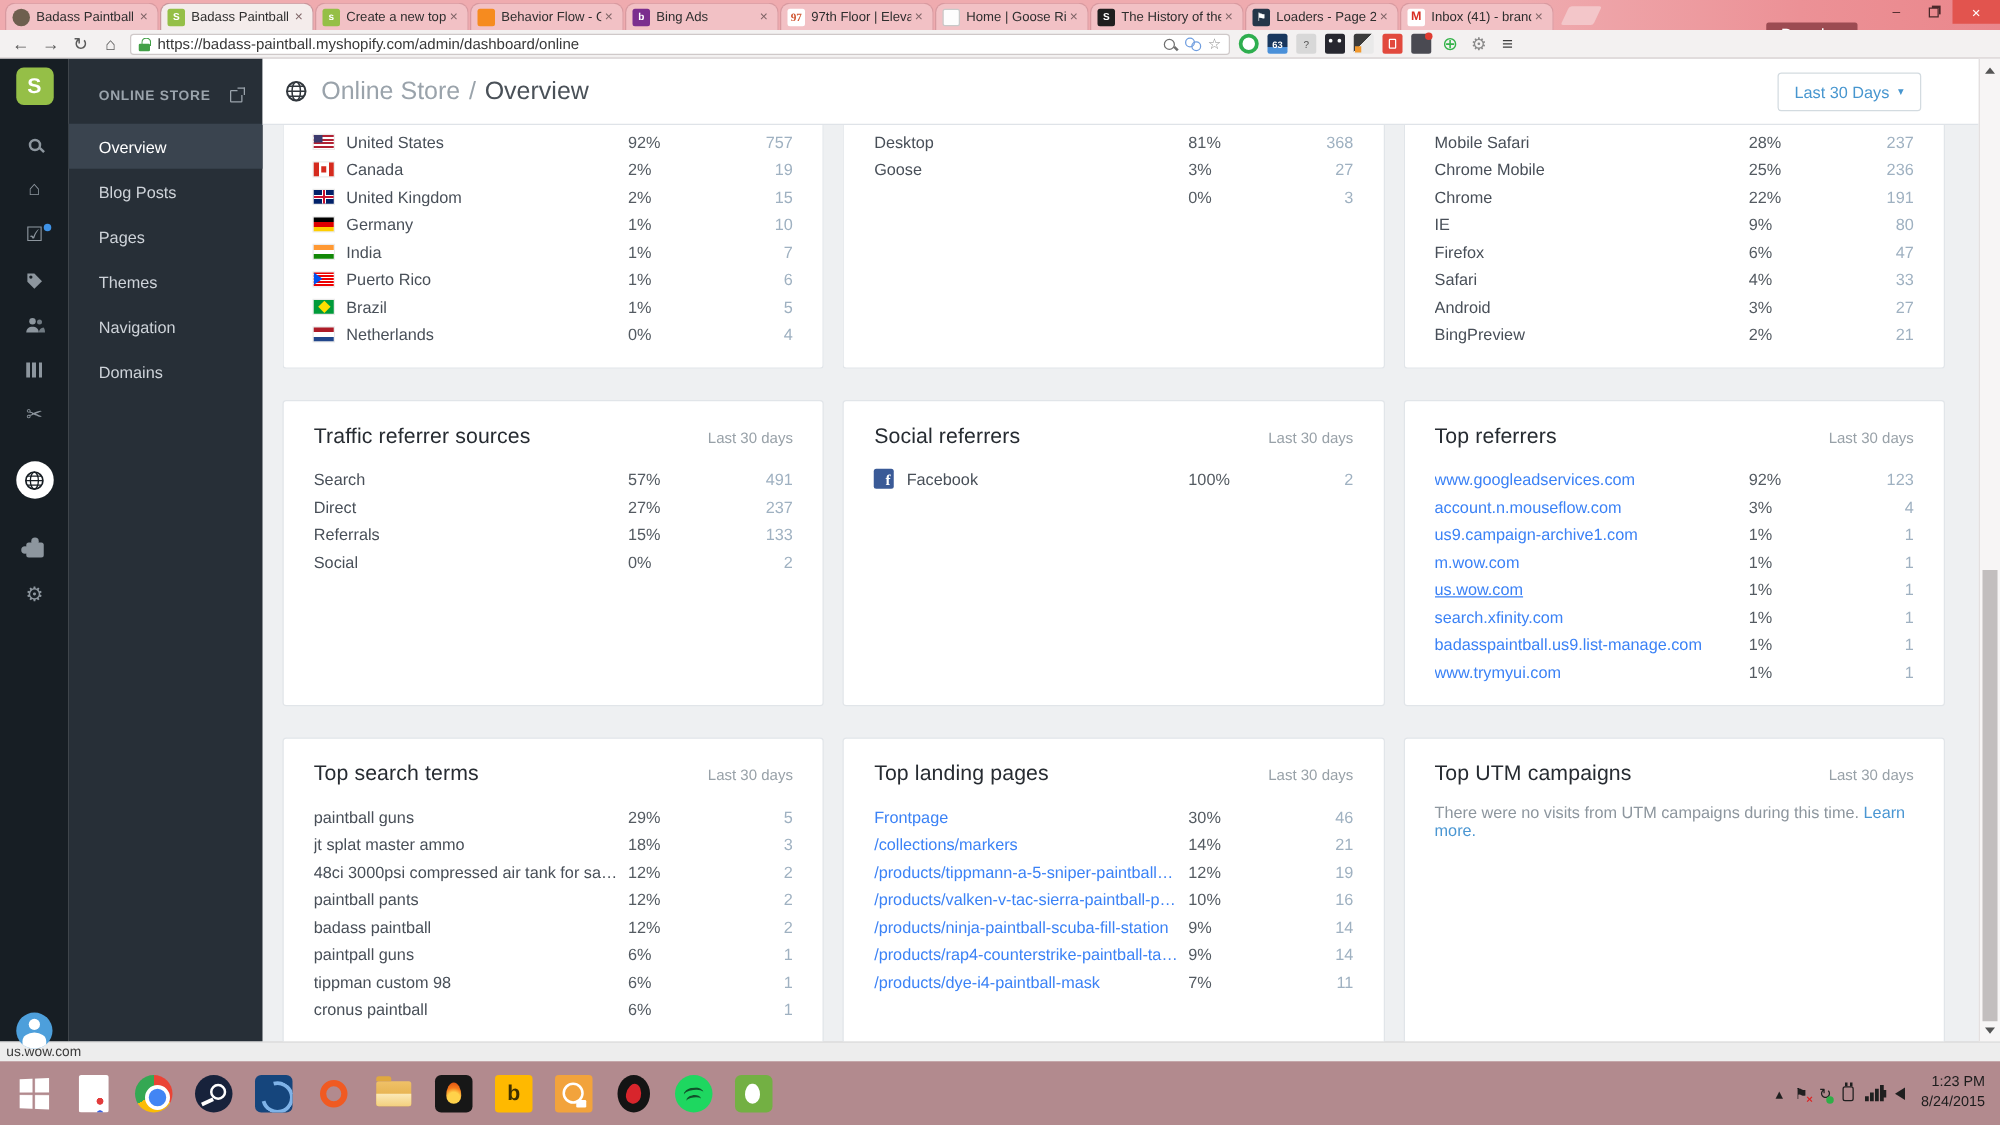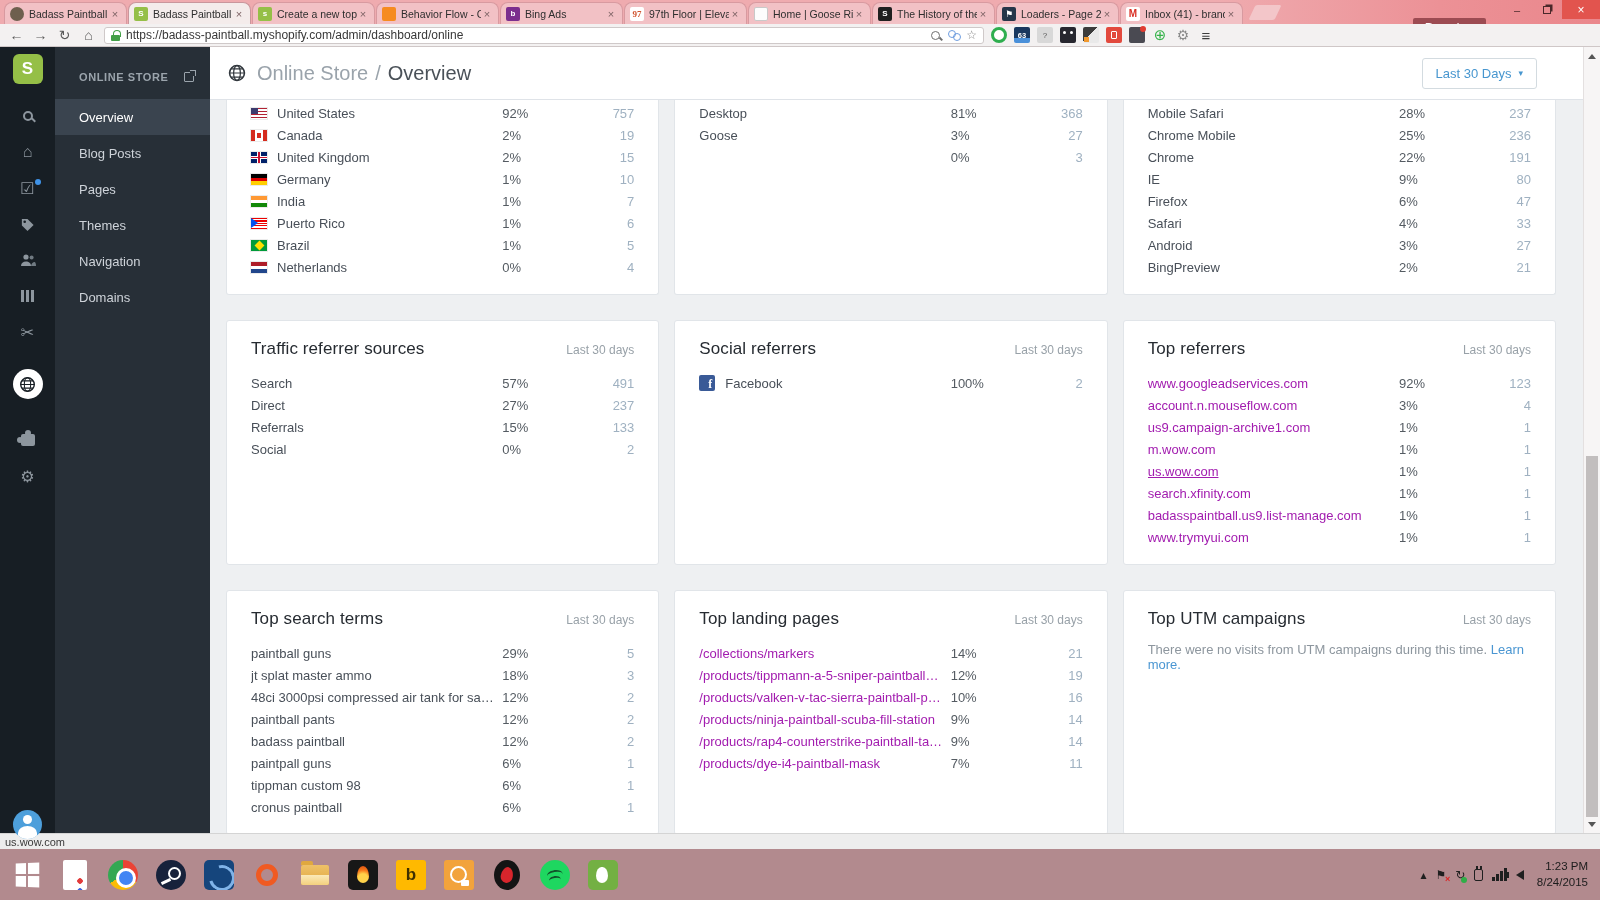--- a/index.html
+++ b/index.html
@@ -106,21 +106,21 @@
   .card { flex:1 1 0; background:#fff; border:1px solid #e1e5e9; border-radius:3px; padding:18px 24px 12px; overflow:hidden; }
   .r1 .card { height:195px; padding-top:2px; border-top:none; border-radius:0 0 3px 3px; }
   .r2 .card, .r3 .card { height:245px; }
   .card-head { display:flex; justify-content:space-between; align-items:baseline; margin-bottom:13px; }
   .card-head h2 { font-size:17px; font-weight:400; color:#262b31; letter-spacing:0.1px; }
   .period { font-size:12px; color:#98a1a8; }
   .crow { height:22px; display:flex; align-items:center; font-size:13px; }
   .lbl { flex:1; color:#484f58; white-space:nowrap; overflow:hidden; text-overflow:ellipsis; padding-right:8px; }
   .pct { width:68px; flex:0 0 68px; color:#545b62; }
   .cnt { width:64px; flex:0 0 64px; text-align:right; color:#9fb1c1; }
-  .lnk { color:#a21caf; text-decoration:none; }
+  .lnk { color:#3b82f6; text-decoration:none; }
   .lnk.u { text-decoration:underline; }
   .utm-text { font-size:13px; color:#8d969e; }
   .utm-text a { color:#4a96d2; text-decoration:none; }
 
   
   .flag { width:16px; height:11px; flex:0 0 16px; margin-right:10px; position:relative; display:inline-block; box-shadow:0 0 0 1px rgba(0,0,0,0.08); overflow:hidden; }
   .flag.us { background:repeating-linear-gradient(180deg,#b22234 0 1.5px,#fff 1.5px 3px); }
   .flag.us:before { content:""; position:absolute; top:0; left:0; width:7px; height:6px; background:#3c3b6e; }
   .flag.ca { background:linear-gradient(90deg,#d52b1e 0 25%,#fff 25% 75%,#d52b1e 75%); }
   .flag.ca:before { content:""; position:absolute; top:3px; left:6px; width:4px; height:5px; background:#d52b1e; }
@@ -708,20 +708,25 @@
                 </div>
               </div>
           </section>
           <section class="card">
             <div class="card-head">
               <h2>Top landing pages</h2>
               <span class="period">Last 30 days</span>
             </div>
             <div>
 
+                <div class="crow">
+                  <a class="lbl lnk" href="#">Frontpage</a>
+                  <span class="pct">30%</span>
+                  <span class="cnt">46</span>
+                </div>
 
                 <div class="crow">
                   <a class="lbl lnk" href="#">/collections/markers</a>
                   <span class="pct">14%</span>
                   <span class="cnt">21</span>
                 </div>
 
                 <div class="crow">
                   <a class="lbl lnk" href="#">/products/tippmann-a-5-sniper-paintball-gu…</a>
                   <span class="pct">12%</span>

